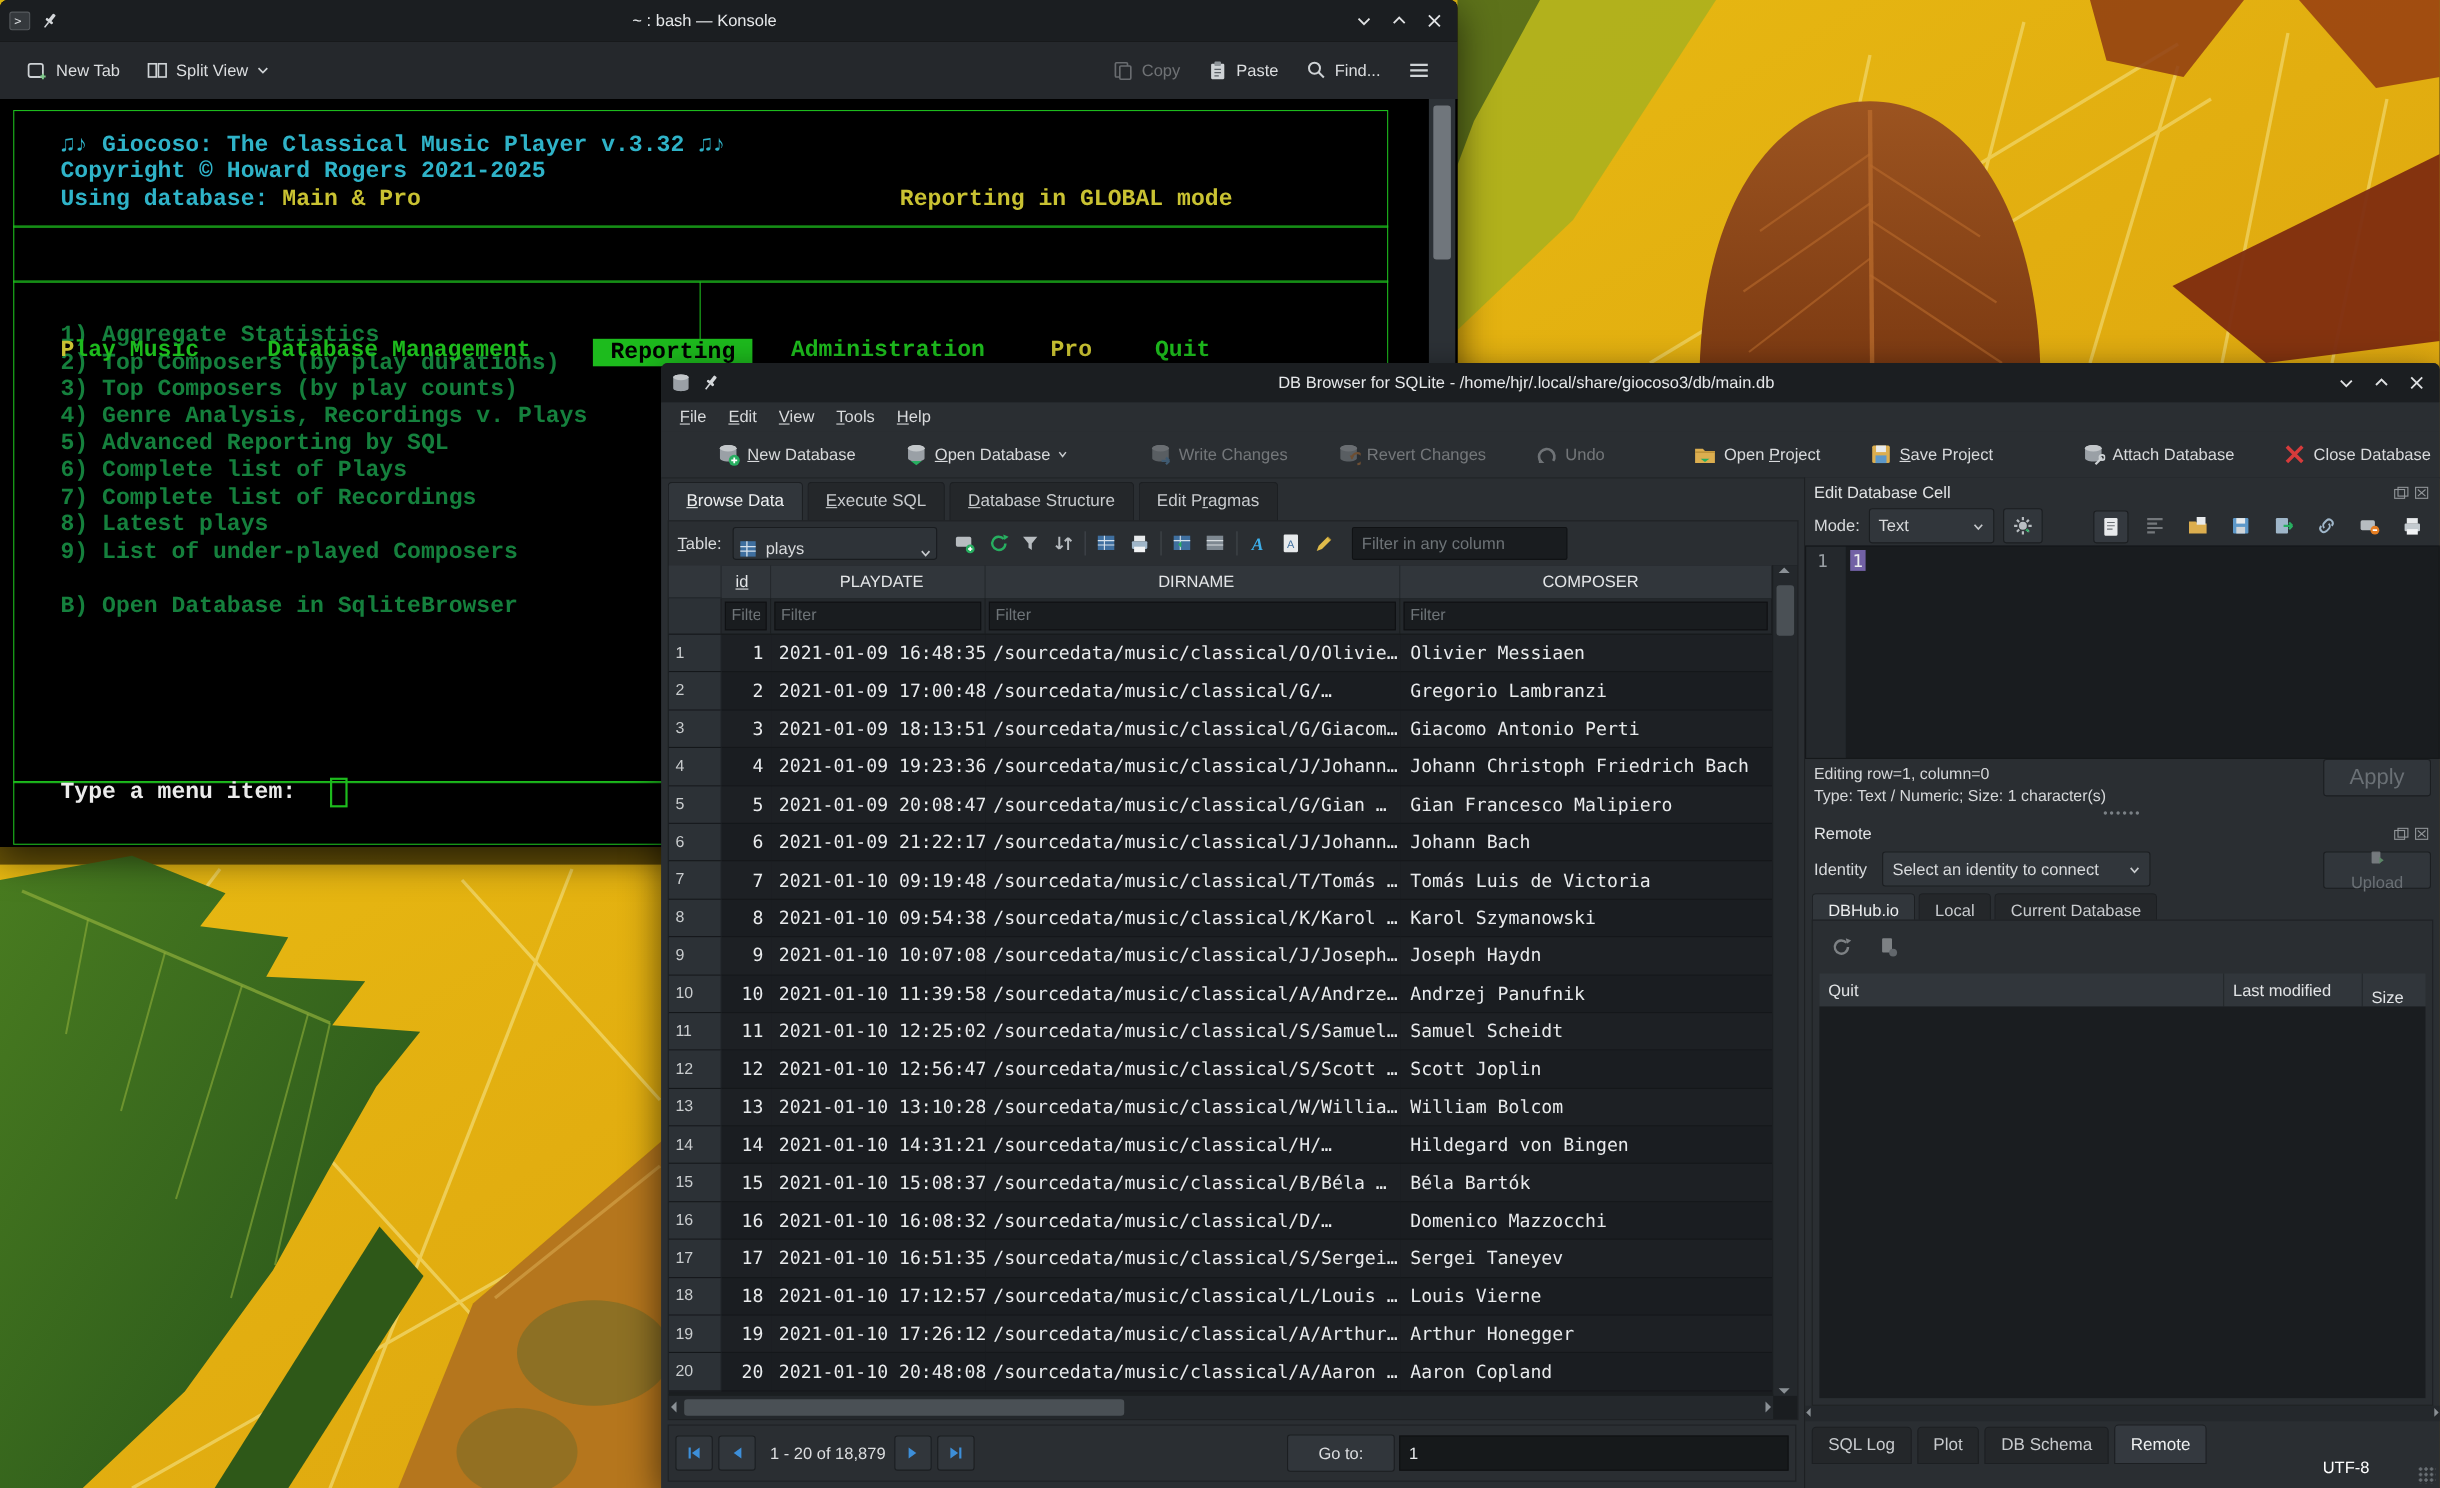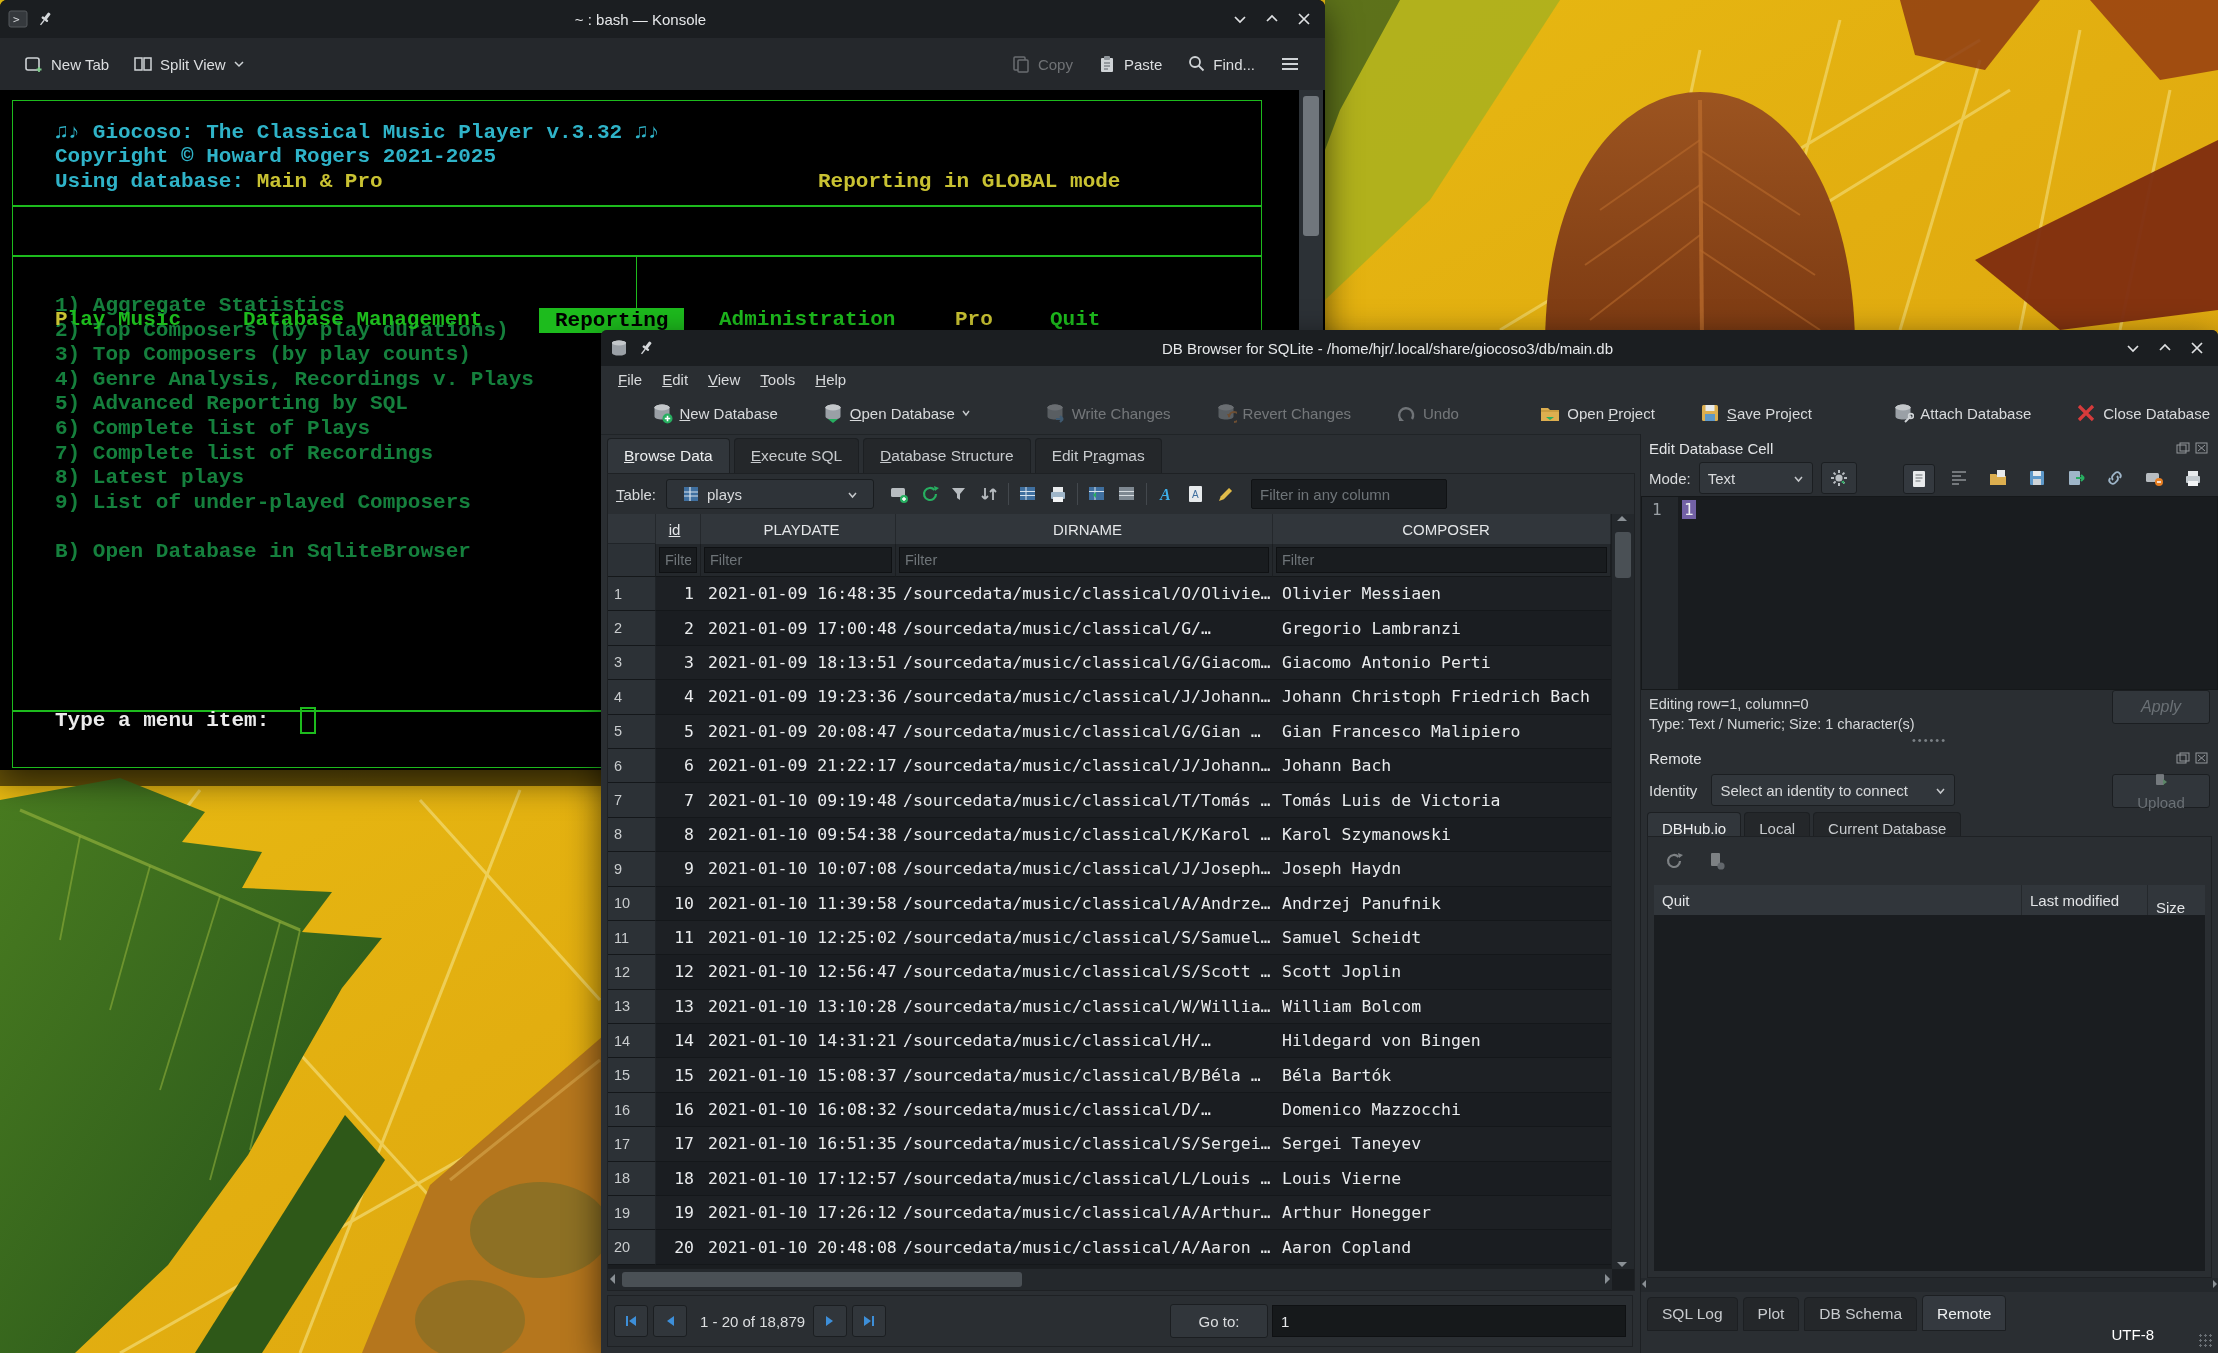--- a/index.html
+++ b/index.html
@@ -59,22 +59,22 @@
   .tb-gap{width:14px;}
 
   
   .tab{position:relative;padding:8px 16px 9px;background:#24272a;border:1px solid #1c1f22;border-bottom:none;
        border-radius:4px 4px 0 0;cursor:pointer;color:#c8cbce;margin-right:4px;font-size:15.5px;}
   .tab.active{background:#31363b;color:#eceeef;}
   #db-tabs{position:absolute;left:6px;top:106px;display:flex;align-items:flex-end;height:38px;}
   #db-pane{position:absolute;left:6px;top:143px;width:1026px;bottom:62px;background:#2a2e32;
            border:1px solid #1e2124;}
   #db-controls{position:absolute;left:0;right:0;top:0;height:40px;display:flex;align-items:center;padding-left:8px;}
-  #table-combo{display:flex;align-items:center;gap:7px;background:#2e3338;border:1px solid #191c1f;
-               border-radius:3px;height:28px;width:176px;padding:0 15px;margin-left:10px;cursor:pointer;}
+  #table-combo{display:flex;align-items:flex-end;gap:7px;background:#2e3338;border:1px solid #191c1f;
+               border-radius:3px;height:28px;width:176px;padding:0 4px;margin-left:10px;cursor:pointer;}
   #table-combo .cname{flex:1;}
   .gi{width:30px;height:28px;display:flex;align-items:center;justify-content:center;border-radius:3px;cursor:pointer;}
   .gi-sep{width:1px;height:22px;background:#43484d;margin:0 4px;}
   #filter-any{background:#191c1f;border:1px solid #101214;color:#cfd2d5;height:28px;width:178px;
               padding:0 8px;font-size:15px;border-radius:2px;margin-left:10px;}
   #filter-any::placeholder,.fcell input::placeholder{color:#6e7478;}
 
   
   #grid{position:absolute;left:0;right:0;top:40px;bottom:0;background:#1a1d20;}
   .grow,.ghead,.gfilter{display:flex;position:absolute;left:0;width:1003px;}
@@ -953,21 +953,21 @@
           </span>
         </div>
 
     <div id="cell-editor">
       <div id="cell-gutter">1</div>
       <div id="cell-text"><span class="selch">1</span></div>
     </div>
 
     <div class="status-line" style="top:262px;">Editing row=1, column=0</div>
     <div class="status-line" style="top:282px;">Type: Text / Numeric; Size: 1 character(s)</div>
-    <span class="btn disabled" style="position:absolute;right:8px;top:256px;width:96px;height:32px;font-size:16px;font-style:italic;">
+    <span class="btn disabled" style="position:absolute;right:8px;top:256px;width:96px;height:32px;font-size:20px;">
           <span>Apply</span>
         </span>
     <div class="splitter-dots" style="top:300px;">••••••</div>
 
     <div class="dock-hdr" style="top:312px;">
       <span>Remote</span>
           <span class="sp"></span>
       <span class="mini-ic">
             <svg width="14" height="12">
               <rect x="1" y="3" width="9" height="8" fill="none" stroke="#aeb2b6"></rect>

